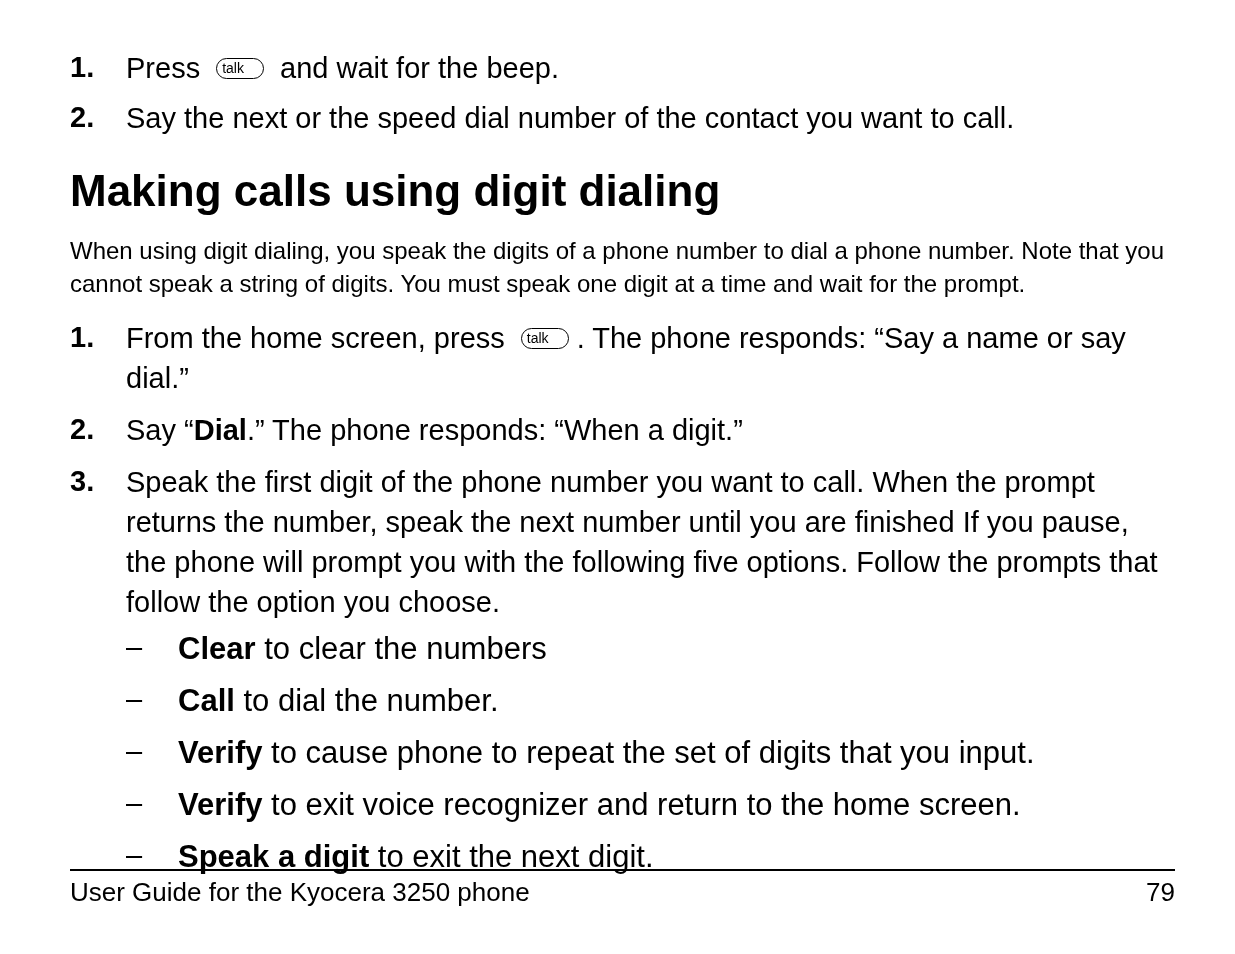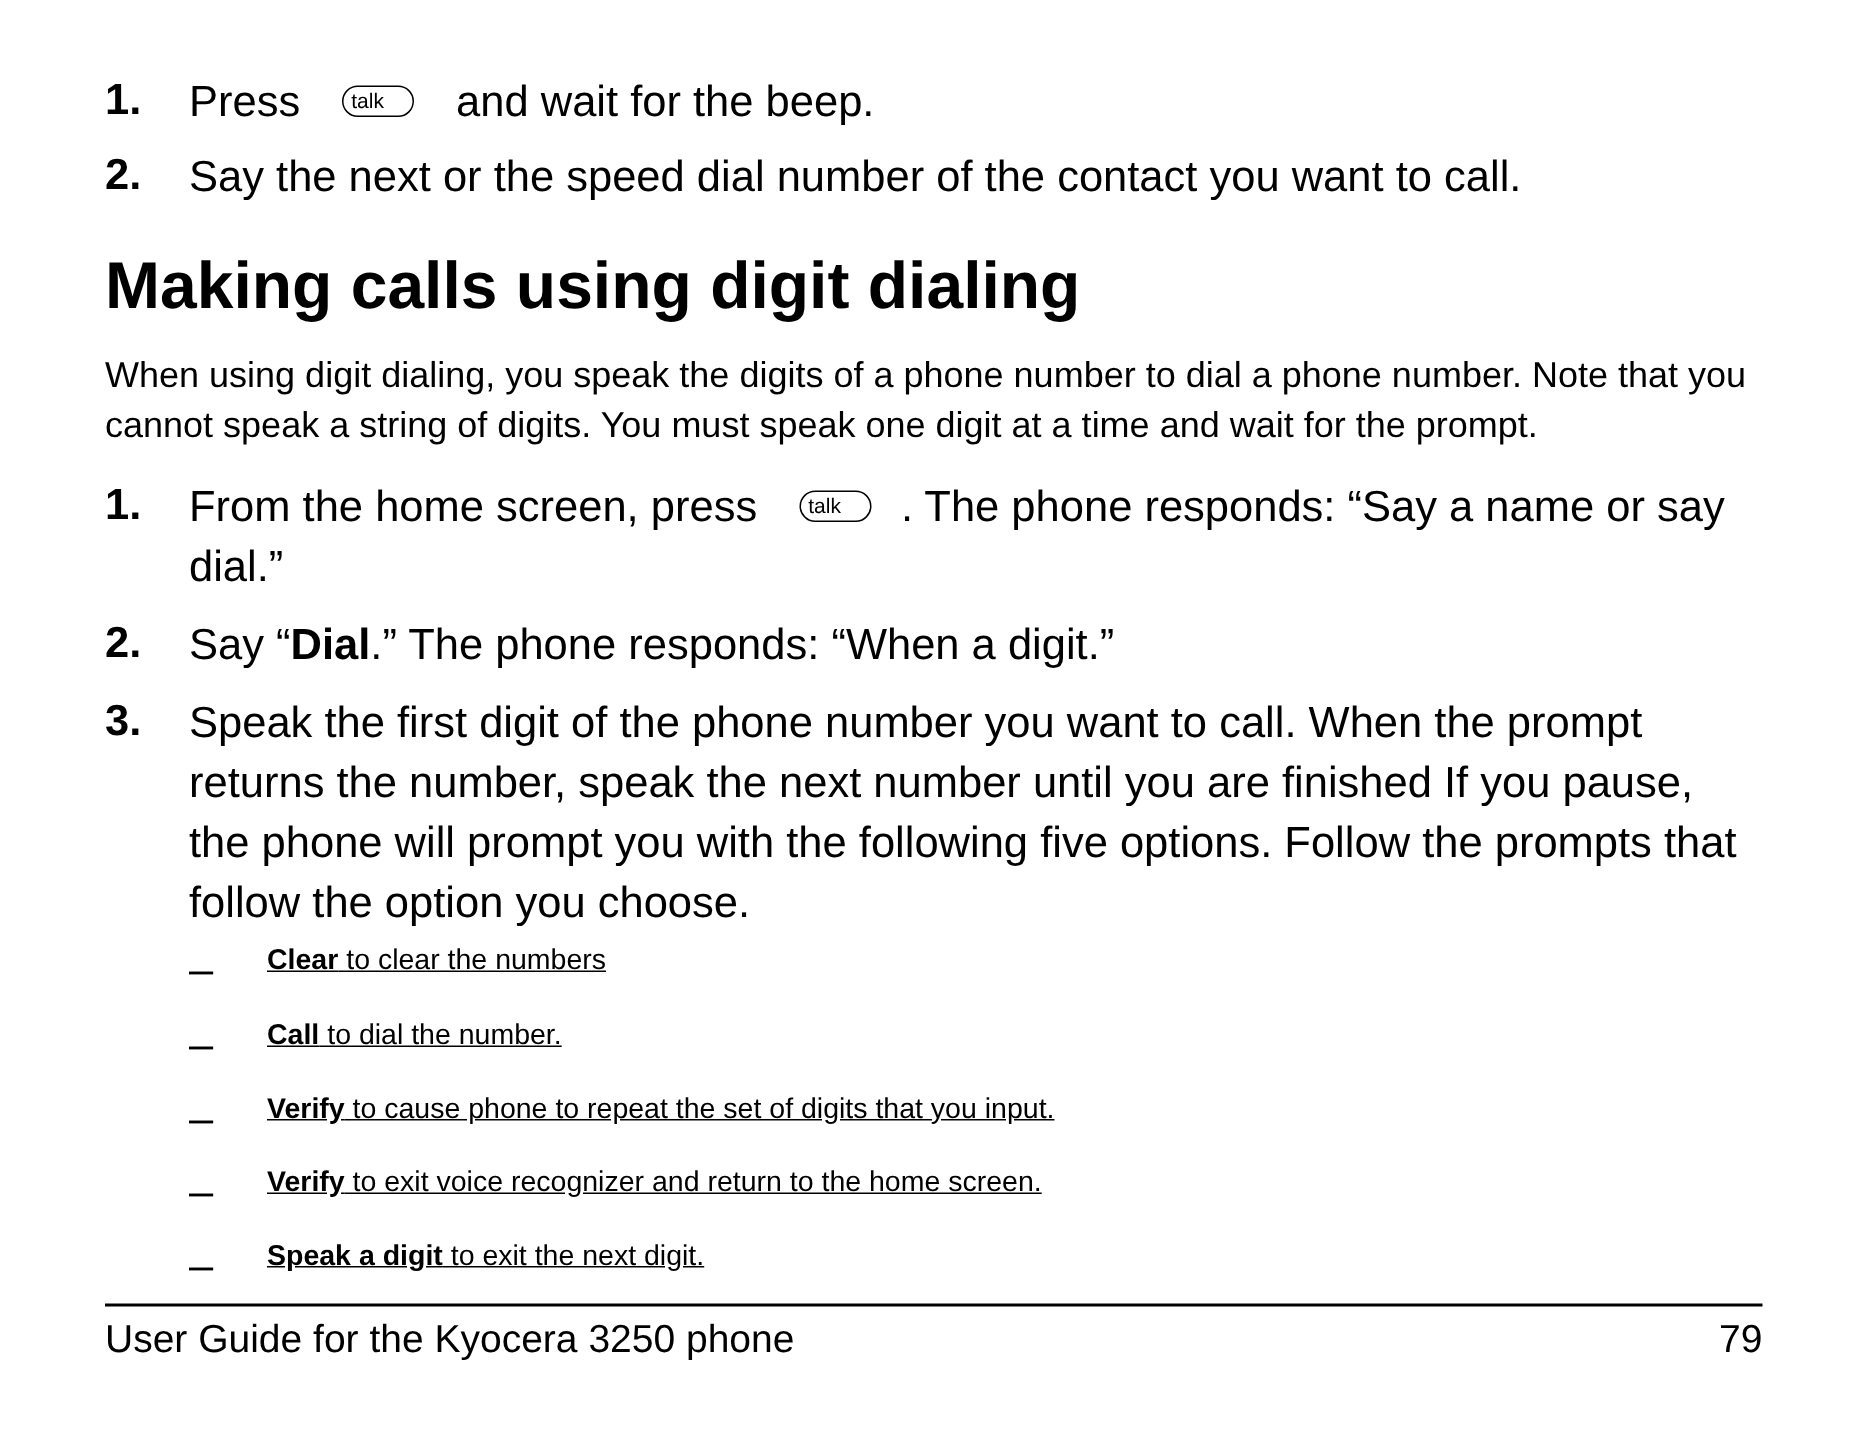--- a/index.html
+++ b/index.html
@@ -46,21 +46,21 @@
     display: inline-block;
     vertical-align: middle;
     border: 1.6px solid #000;
     border-radius: 14px;
     font-family: "Comic Sans MS", "Segoe Script", cursive, sans-serif;
     font-size: 14px;
     line-height: 1;
     padding: 2px 19px 3px 5px;
     position: relative;
     top: -2px;
-    margin: 0 20px;
+    margin: 0 8px;
   }
   h2.section {
     font-size: 44px;
     font-weight: 700;
     margin: 22px 0 18px 0;
   }
   p.body {
     font-size: 24px;
     line-height: 1.38;
     margin: 0 0 18px 0;
@@ -81,24 +81,23 @@
     margin-bottom: 10px;
     padding-left: 0;
   }
   .dash {
     font-size: 29px;
     width: 52px;
     flex: 0 0 52px;
     line-height: 1.35;
   }
   .subtxt {
-    font-size: 19px;
+    font-size: 31px;
     line-height: 1.35;
     flex: 1 1 auto;
-    text-decoration: underline;
   }
   .subtxt .bold {
     font-weight: 700;
   }
   .footer {
     position: absolute;
     left: 70px;
     right: 60px;
     bottom: 46px;
   }

